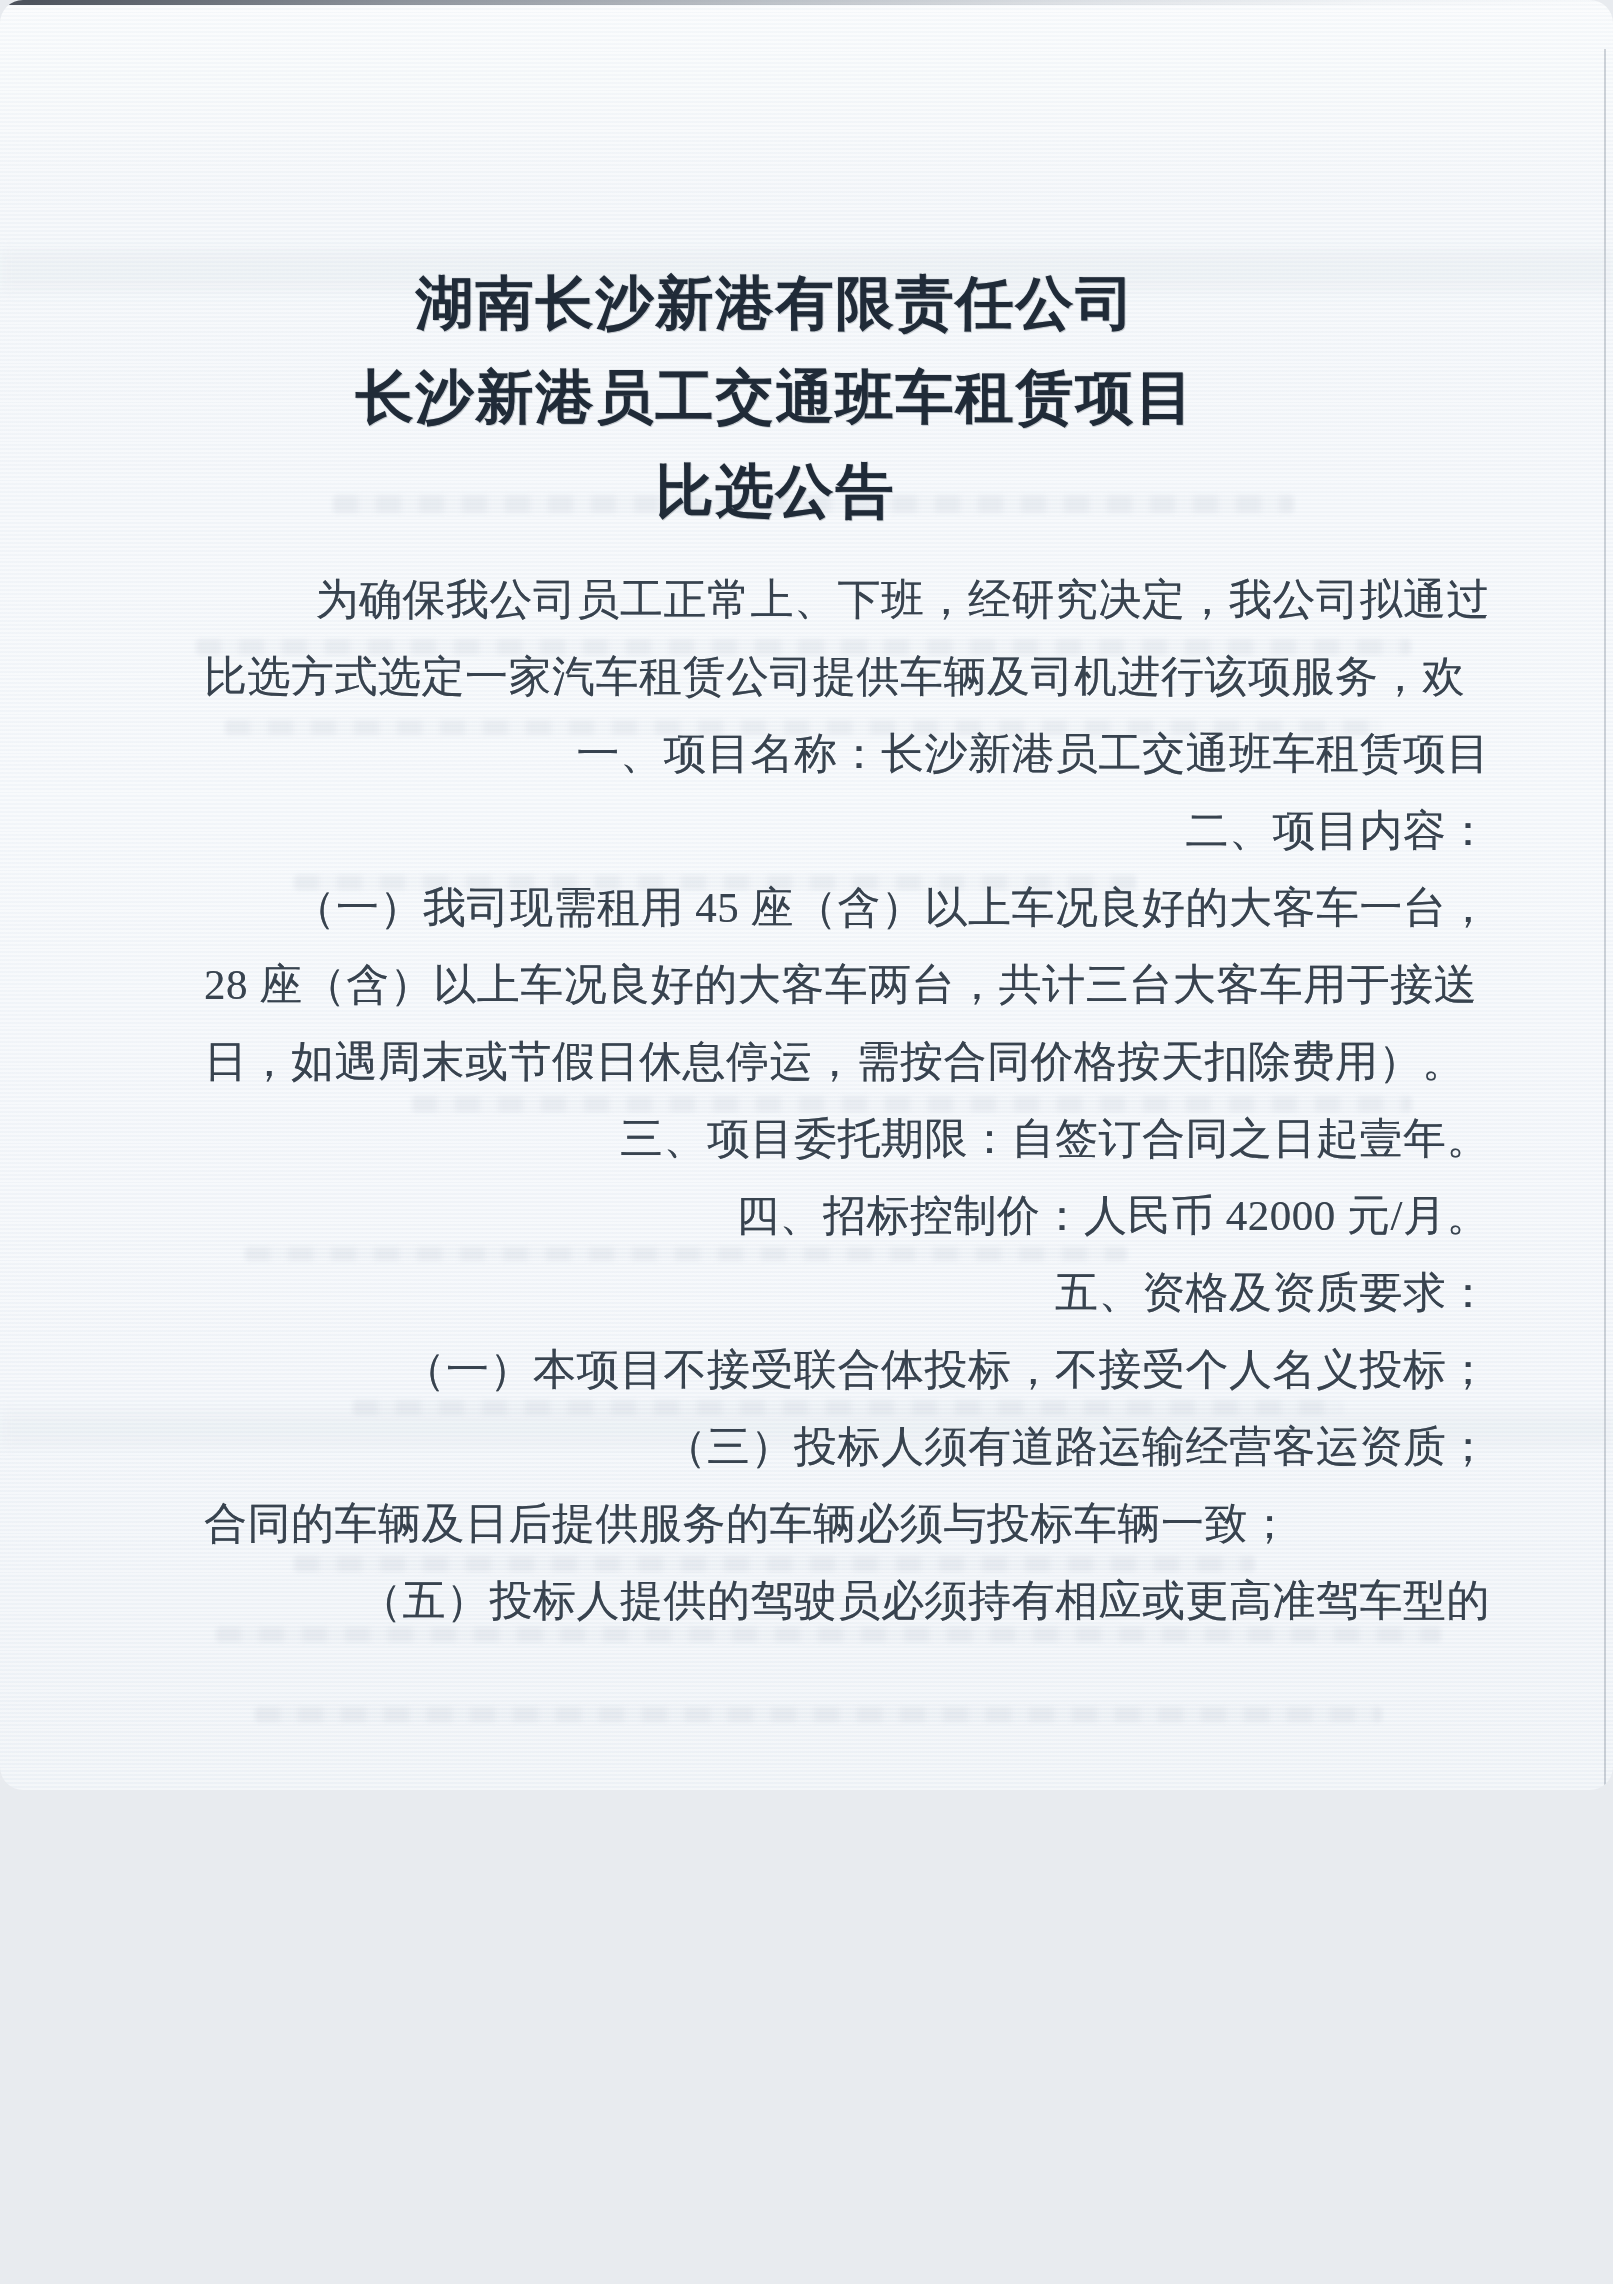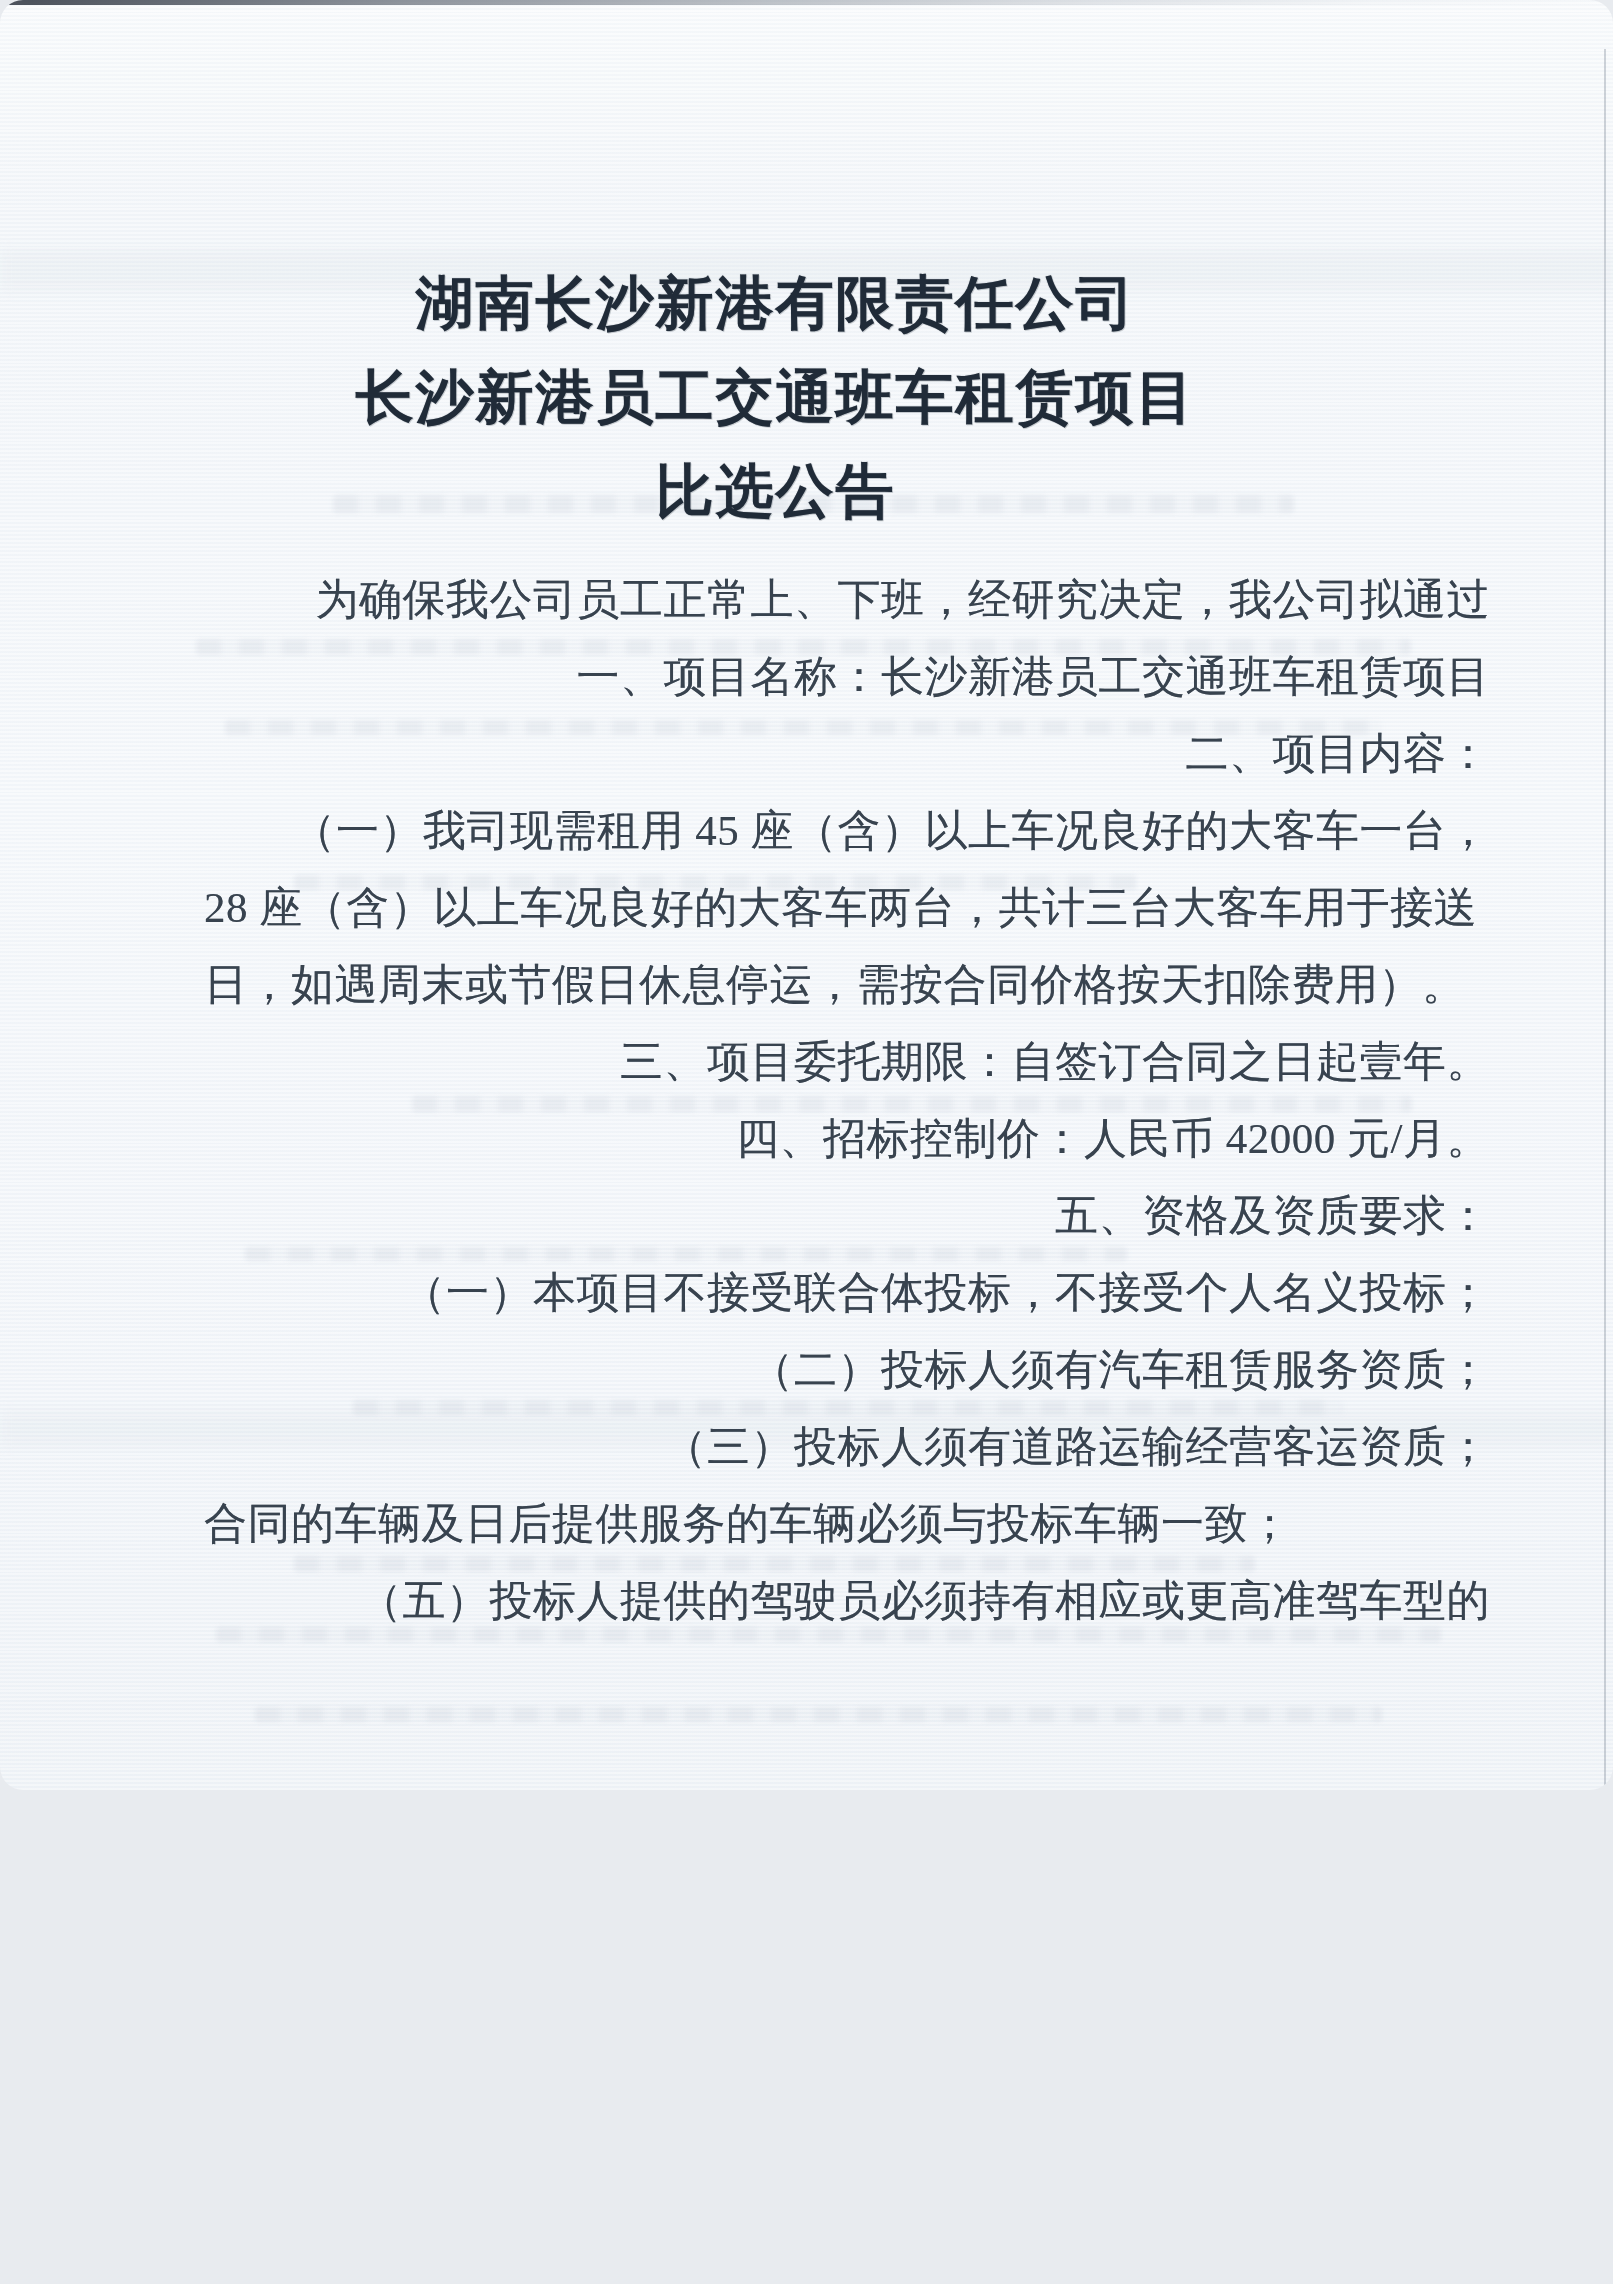--- a/index.html
+++ b/index.html
@@ -136,30 +136,30 @@
     </div>
 
   <div class="title-block">
     <div class="title-line">湖南长沙新港有限责任公司</div>
     <div class="title-line">长沙新港员工交通班车租赁项目</div>
     <div class="title-line">比选公告</div>
   </div>
 
   <div class="body-block" id="body-block">
       <div class="body-line indent">为确保我公司员工正常上、下班，经研究决定，我公司拟通过</div>
+      <div class="body-line">比选方式选定一家汽车租赁公司提供车辆及司机进行该项服务，欢</div>
       <div class="body-line indent">一、项目名称：长沙新港员工交通班车租赁项目</div>
       <div class="body-line indent">二、项目内容：</div>
       <div class="body-line indent">（一）我司现需租用 45 座（含）以上车况良好的大客车一台，</div>
       <div class="body-line">28 座（含）以上车况良好的大客车两台，共计三台大客车用于接送</div>
       <div class="body-line">日，如遇周末或节假日休息停运，需按合同价格按天扣除费用）。</div>
       <div class="body-line indent">三、项目委托期限：自签订合同之日起壹年。</div>
       <div class="body-line indent">四、招标控制价：人民币 42000 元/月。</div>
       <div class="body-line indent">五、资格及资质要求：</div>
       <div class="body-line indent">（一）本项目不接受联合体投标，不接受个人名义投标；</div>
-      <div class="body-line indent">（二）投标人须有汽车租赁服务资质；</div>
       <div class="body-line indent">（三）投标人须有道路运输经营客运资质；</div>
       <div class="body-line">合同的车辆及日后提供服务的车辆必须与投标车辆一致；</div>
       <div class="body-line indent">（五）投标人提供的驾驶员必须持有相应或更高准驾车型的</div>
     </div>
 
   <div class="page-number">1</div>
 
 </div>
 
 

